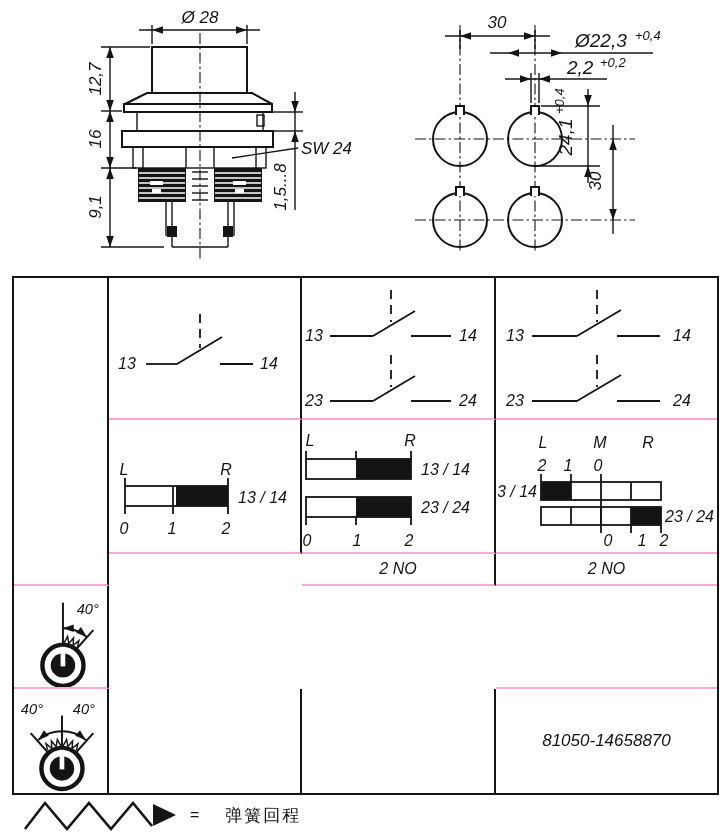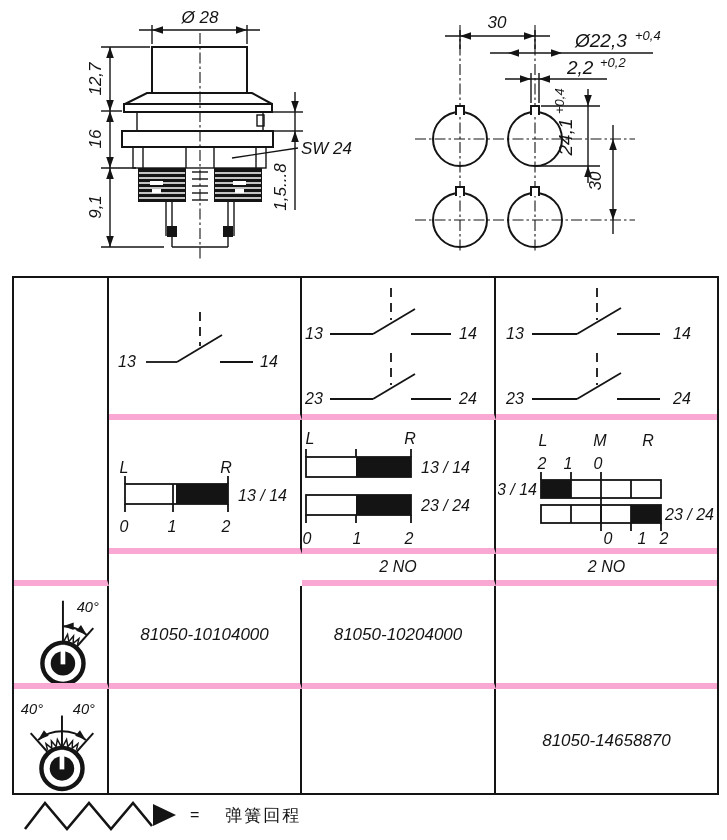--- a/index.html
+++ b/index.html
@@ -14,21 +14,21 @@
   .blk{fill:#141414;stroke:none;}
   .wht{stroke:#fff;stroke-width:1.3;}
   .dim{font:italic 17px "Liberation Sans",sans-serif;fill:#141414;}
   .dimL{font:italic 19px "Liberation Sans",sans-serif;fill:#141414;}
   .dimS{font:italic 13px "Liberation Sans",sans-serif;fill:#141414;}
   .lbl{font:italic 16px "Liberation Sans",sans-serif;fill:#141414;}
   .grid{position:absolute;left:12px;top:276px;display:grid;
         grid-template-columns:95px 193px 194px 221px;
         grid-template-rows:142px 134px 32px 103px 104px;
         border:2px solid #141414;}
-  .tc{border-right:2px solid #141414;border-bottom:6px solid #f9a8d4;display:flex;align-items:center;justify-content:center;overflow:hidden;}
+  .tc{border-right:2px solid #141414;border-bottom:2px solid #f9a8d4;display:flex;align-items:center;justify-content:center;overflow:hidden;}
   .nbr{border-right:none;}
   .nbb{border-bottom:none;}
   .ptxt{font:italic 17px "Liberation Sans",sans-serif;color:#141414;}
   .ttxt{font:italic 16px "Liberation Sans",sans-serif;color:#141414;}
   .legend{position:absolute;left:22px;top:798px;display:flex;align-items:center;gap:10px;}
   .legend .eq{font:16px "Liberation Sans",sans-serif;color:#141414;}
   .legend .cjk{font:17px "Liberation Sans",sans-serif;color:#141414;letter-spacing:2px;margin-left:16px;}
 </style>
 </head>
 <body>
@@ -340,26 +340,20 @@
       <path class="s1" d="M50 42 A38 38 0 0 1 74.4 50.9" style="stroke-width:2"></path>
       <polygon class="ah" points="0,0 11,-3.8 11,3.8" transform="translate(50,42)"></polygon>
       <polygon class="ah" points="0,0 11,-3.8 11,3.8" transform="translate(74.4,50.9) rotate(-140)"></polygon>
       <polyline class="s1" points="51.2,57 54.7,50.4 56,57.8 60.8,52 60.4,59.5 66.3,54.8 64.8,61.1" style="stroke-width:1.5"></polyline>
       <circle class="s" cx="50" cy="80" r="21" style="stroke-width:4.5"></circle>
       <circle class="blk" cx="50" cy="80" r="12.5"></circle>
       <rect x="47.6" y="61" width="4.8" height="20" style="fill:#fff"></rect>
       <text class="lbl" x="64" y="28" style="font-size:15px">40°</text>
     </svg>
   </div>
-  <div class="tc" style="grid-column:2;grid-row:4">
-    <span class="ptxt">81050-10104000</span>
-  </div>
-  <div class="tc" style="grid-column:3;grid-row:4">
-    <span class="ptxt">81050-10204000</span>
-  </div>
   <div class="tc nbr" style="grid-column:4;grid-row:4">
     <span class="ptxt"></span>
   </div>
 
   <div class="tc nbb" style="grid-column:1;grid-row:5">
     <svg width="95" height="104" viewBox="0 0 95 104">
       <line class="s1" x1="49" y1="26" x2="49" y2="58" style="stroke-width:2"></line>
       <line class="s1" x1="34" y1="63" x2="17" y2="44" style="stroke-width:2"></line>
       <line class="s1" x1="64" y1="63" x2="81" y2="44" style="stroke-width:2"></line>
       <path class="s1" d="M24.6 50.9 A38 38 0 0 1 73.4 50.9" style="stroke-width:2"></path>

